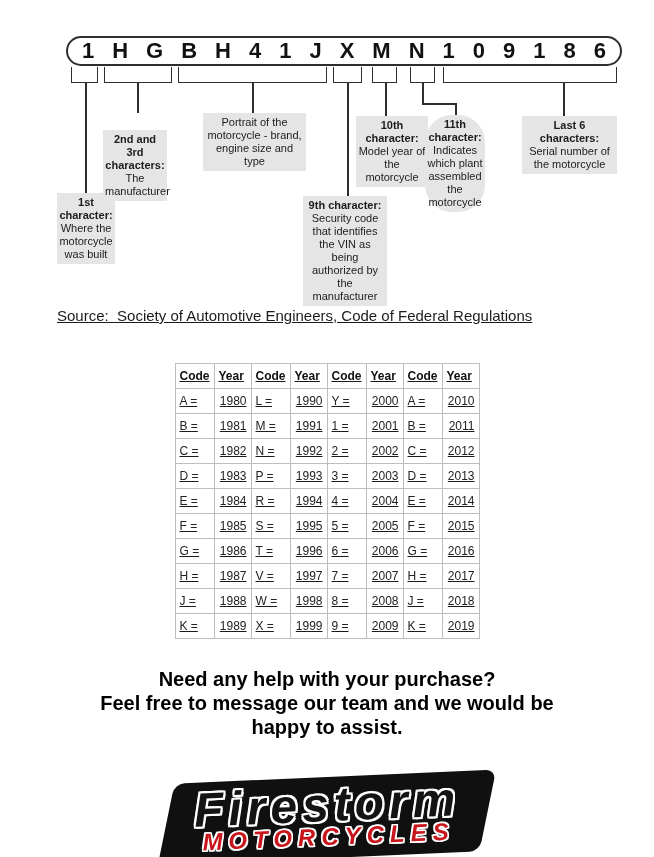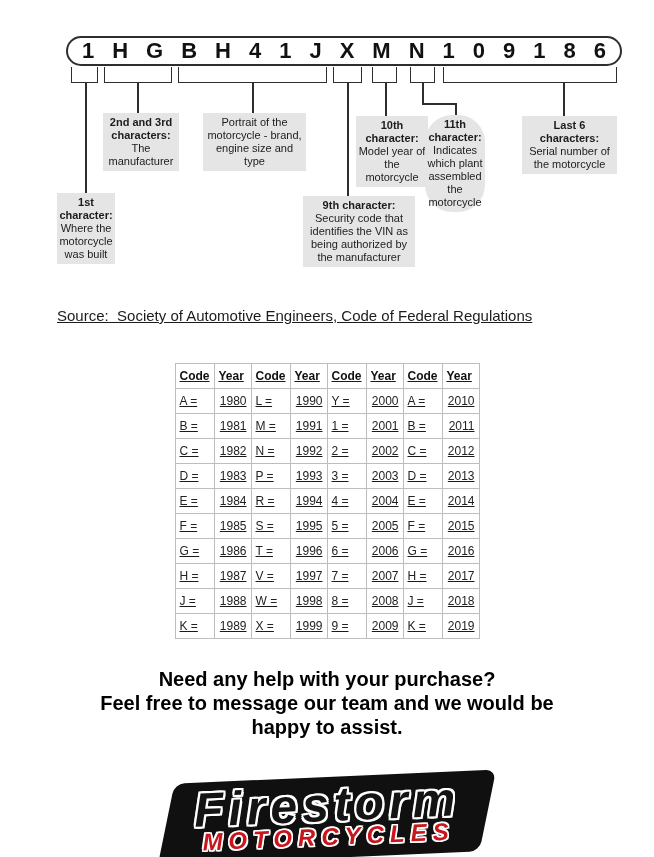--- a/index.html
+++ b/index.html
@@ -118,30 +118,30 @@
   <div class="vline" style="left:422px;top:83px;height:21px;"></div>
   <div class="hline" style="left:422px;top:103px;width:34px;"></div>
   <div class="vline" style="left:455px;top:103px;height:12px;"></div>
   <div class="vline" style="left:563px;top:83px;height:33px;"></div>
 
   <div class="note" style="left:57px;top:193px;width:58px;">
     <div class="nh">1st character:</div>
     <div class="nb">Where the motorcycle was built</div>
   </div>
 
-  <div class="note" style="left:103px;top:113px;width:76px;">
+  <div class="note" style="left:103px;top:130px;width:64px;">
     <div class="nh">2nd and 3rd characters:</div>
     <div class="nb">The manufacturer</div>
   </div>
 
   <div class="note" style="left:203px;top:113px;width:103px;">
     <div class="nb">Portrait of the motorcycle - brand, engine size and type</div>
   </div>
 
-  <div class="note" style="left:303px;top:196px;width:112px;">
+  <div class="note" style="left:303px;top:196px;width:84px;">
     <div class="nh">9th character:</div>
     <div class="nb">Security code that identifies the VIN as being authorized by the manufacturer</div>
   </div>
 
   <div class="note" style="left:356px;top:116px;width:72px;">
     <div class="nh">10th character:</div>
     <div class="nb">Model year of the motorcycle</div>
   </div>
 
   <div class="note" style="left:425px;top:115px;width:60px;border-radius:27px;">

